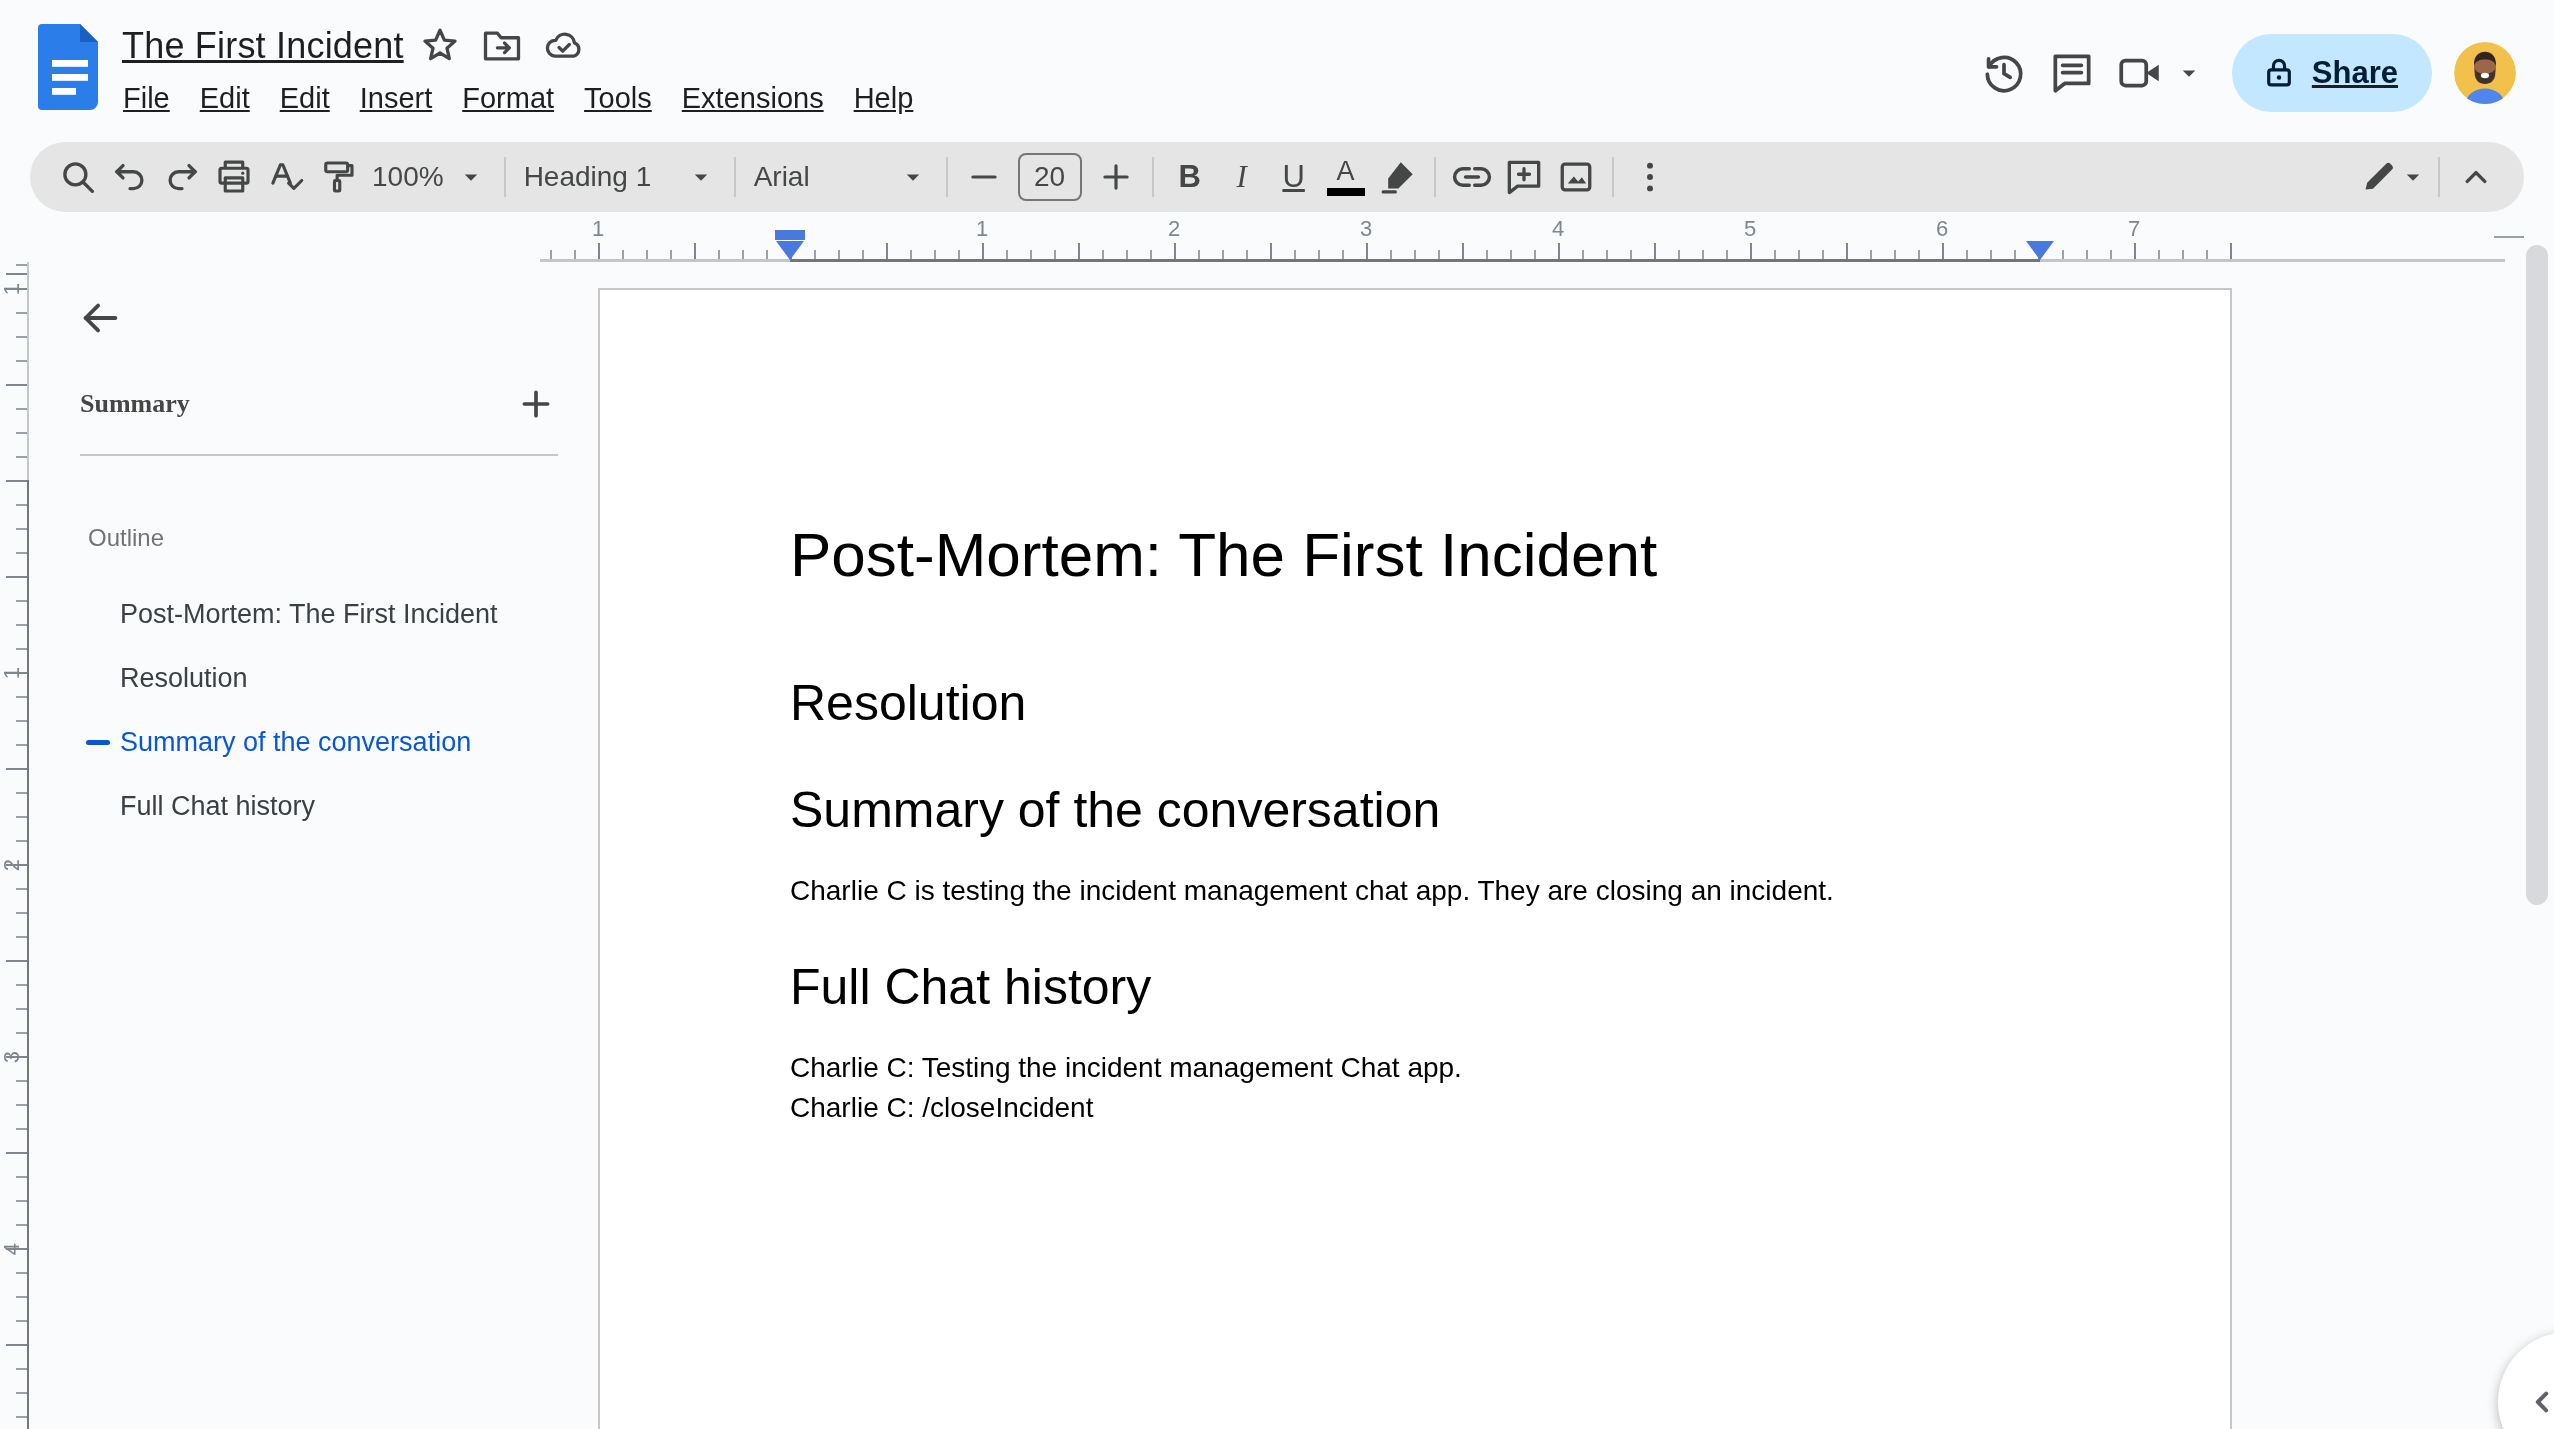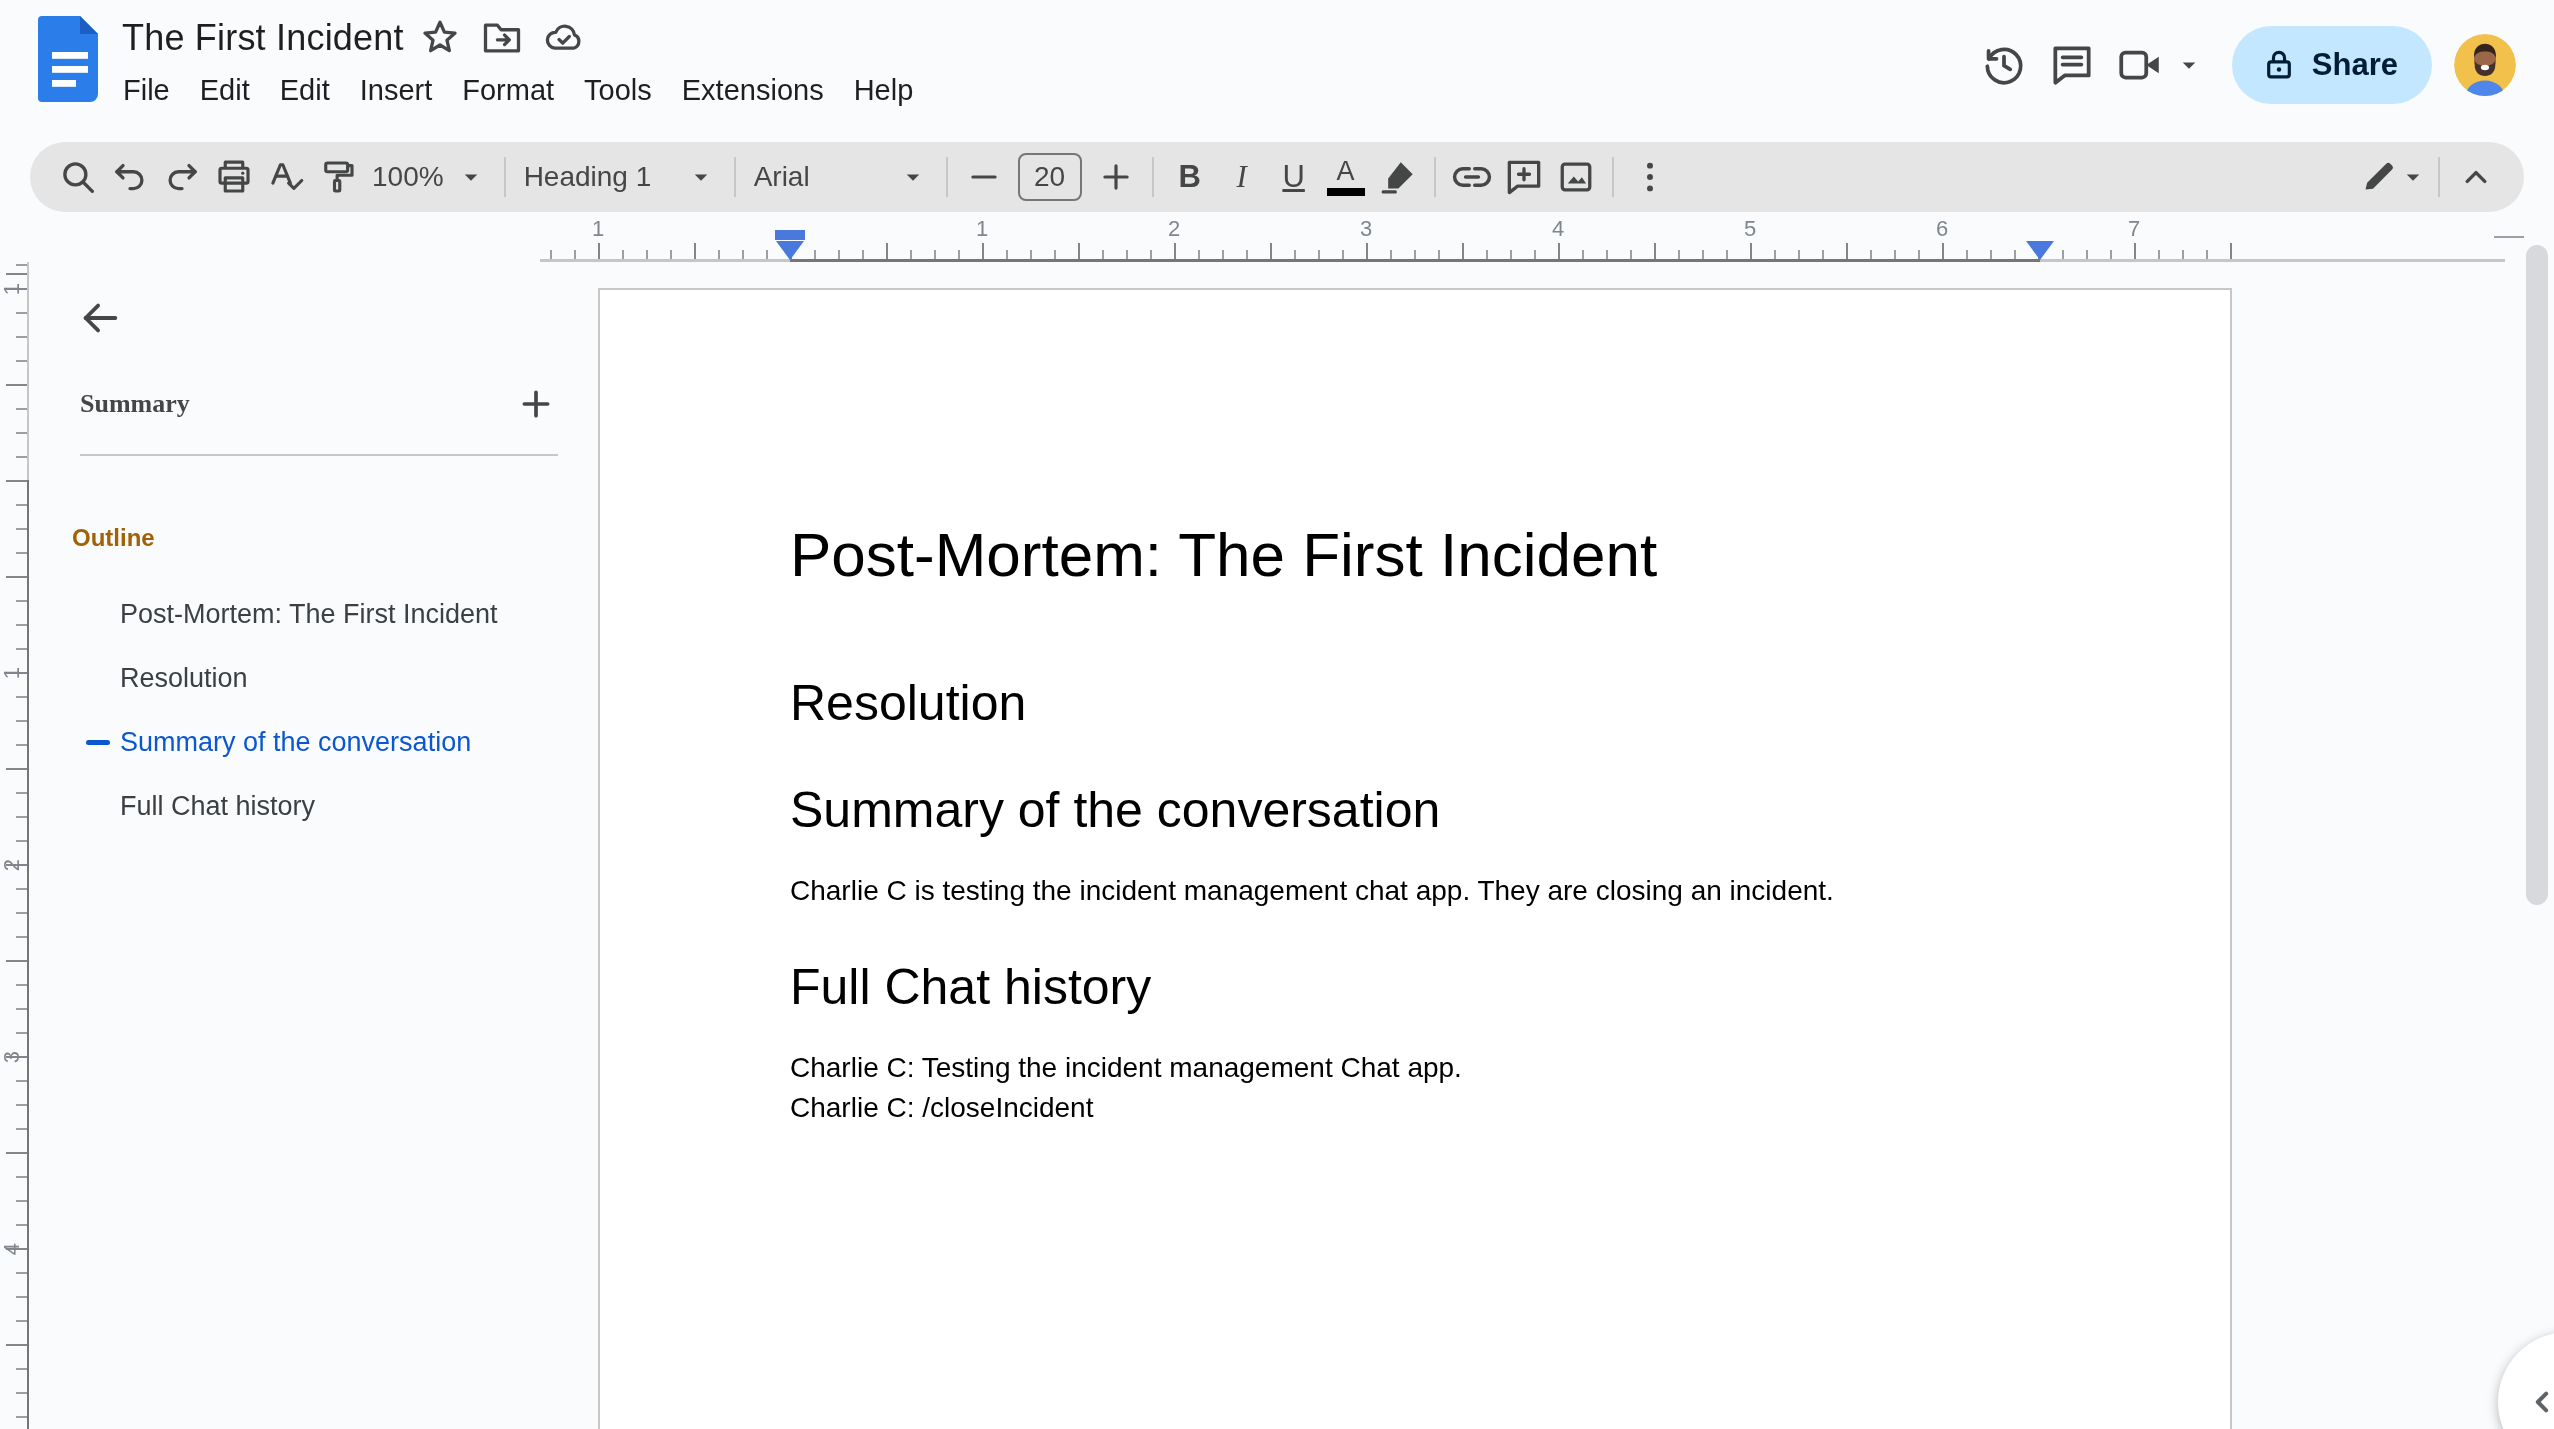--- a/index.html
+++ b/index.html
@@ -2,21 +2,21 @@
 <html><head>
 <meta charset="utf-8">
 <style>
   * { margin:0; padding:0; box-sizing:border-box; }
   html,body { background:#e8eaed; }
   .app {
     position:relative; width:2554px; height:1429px; overflow:hidden;
     background:#f9fbfd; font-family:"Liberation Sans", sans-serif; color:#1f1f1f;
   }
   
-  .header { position:absolute; left:0; top:0; width:100%; height:132px; display:flex; align-items:flex-start; padding:0 38px; }
+  .header { position:absolute; left:0; top:0; width:100%; height:132px; display:flex; align-items:flex-start; padding:8px 38px;text-decoration:underline; }
   .logo { width:64px; height:86px; margin-top:16px; flex:0 0 auto; }
   .title-block { margin-left:20px; }
   .title-row { display:flex; align-items:center; margin-top:12px; gap:10px; }
   .doc-title { font-size:36px; color:#1f1f1f; letter-spacing:.2px; white-space:nowrap; }
   .title-row .icon-btn { width:52px; height:52px; }
   .title-row .icon-btn:first-of-type { margin-left:18px; }
   .menu-row { display:flex; margin-top:2px; margin-left:-14px; }
   .menu-item { font-size:29px; color:#1f1f1f; padding:8px 15px; border-radius:8px; cursor:default; white-space:nowrap; }
   .header-right { margin-left:auto; display:flex; align-items:center; gap:12px; margin-top:26px; }
   .icon-btn { display:flex; align-items:center; justify-content:center; width:56px; height:56px; border-radius:50%; }
@@ -58,21 +58,21 @@
     background-image:repeating-linear-gradient(to bottom,#80868b 0 2px,transparent 2px 96px); background-position-y:26px; }
   .v-line { position:absolute; left:27px; width:2px; }
   .v-num { position:absolute; left:-1px; width:26px; text-align:center; font-size:22px; color:#80868b; transform:rotate(-90deg); }
   
   .sidebar { position:absolute; left:40px; top:262px; width:540px; }
   .back-btn { position:absolute; left:32px; top:28px; width:56px; height:56px; display:flex; align-items:center; justify-content:center; border-radius:50%; }
   .summary-row { position:absolute; left:40px; top:118px; width:480px; display:flex; align-items:center;font-family:Liberation Serif, serif; }
   .summary-label { font-size:26px; font-weight:700; color:#444746; }
   .add-summary { margin-left:auto; width:48px; height:48px; display:flex; align-items:center; justify-content:center; border-radius:50%; }
   .side-div { position:absolute; left:40px; top:192px; width:478px; height:2px; background:#c7c7c7; }
-  .outline-label { position:absolute; left:32px; top:262px; font-size:24px; font-weight:700; color:#a16207; }
+  .outline-label { position:absolute; left:48px; top:262px; font-size:24px; font-weight:400; color:#737373; }
   .outline-list { position:absolute; left:0; top:320px; width:540px; }
   .outline-item { position:relative; height:64px; display:flex; align-items:center; padding-left:80px;
     font-size:27px; font-weight:500; color:#3c4043; white-space:nowrap; }
   .outline-item.active { color:#0b57d0; }
   .active-dash { position:absolute; left:46px; top:30px; width:24px; height:5px; border-radius:3px; background:#0b57d0; }
   
   .page { position:absolute; left:598px; top:288px; width:1634px; height:1200px;
     background:#ffffff; border:2px solid #c7c7c7; }
   .page-content { padding:228px 190px 0 190px; color:#000; }
   .doc-h-title { font-size:62px; font-weight:400; line-height:1.2; margin-bottom:80px; white-space:nowrap; }

